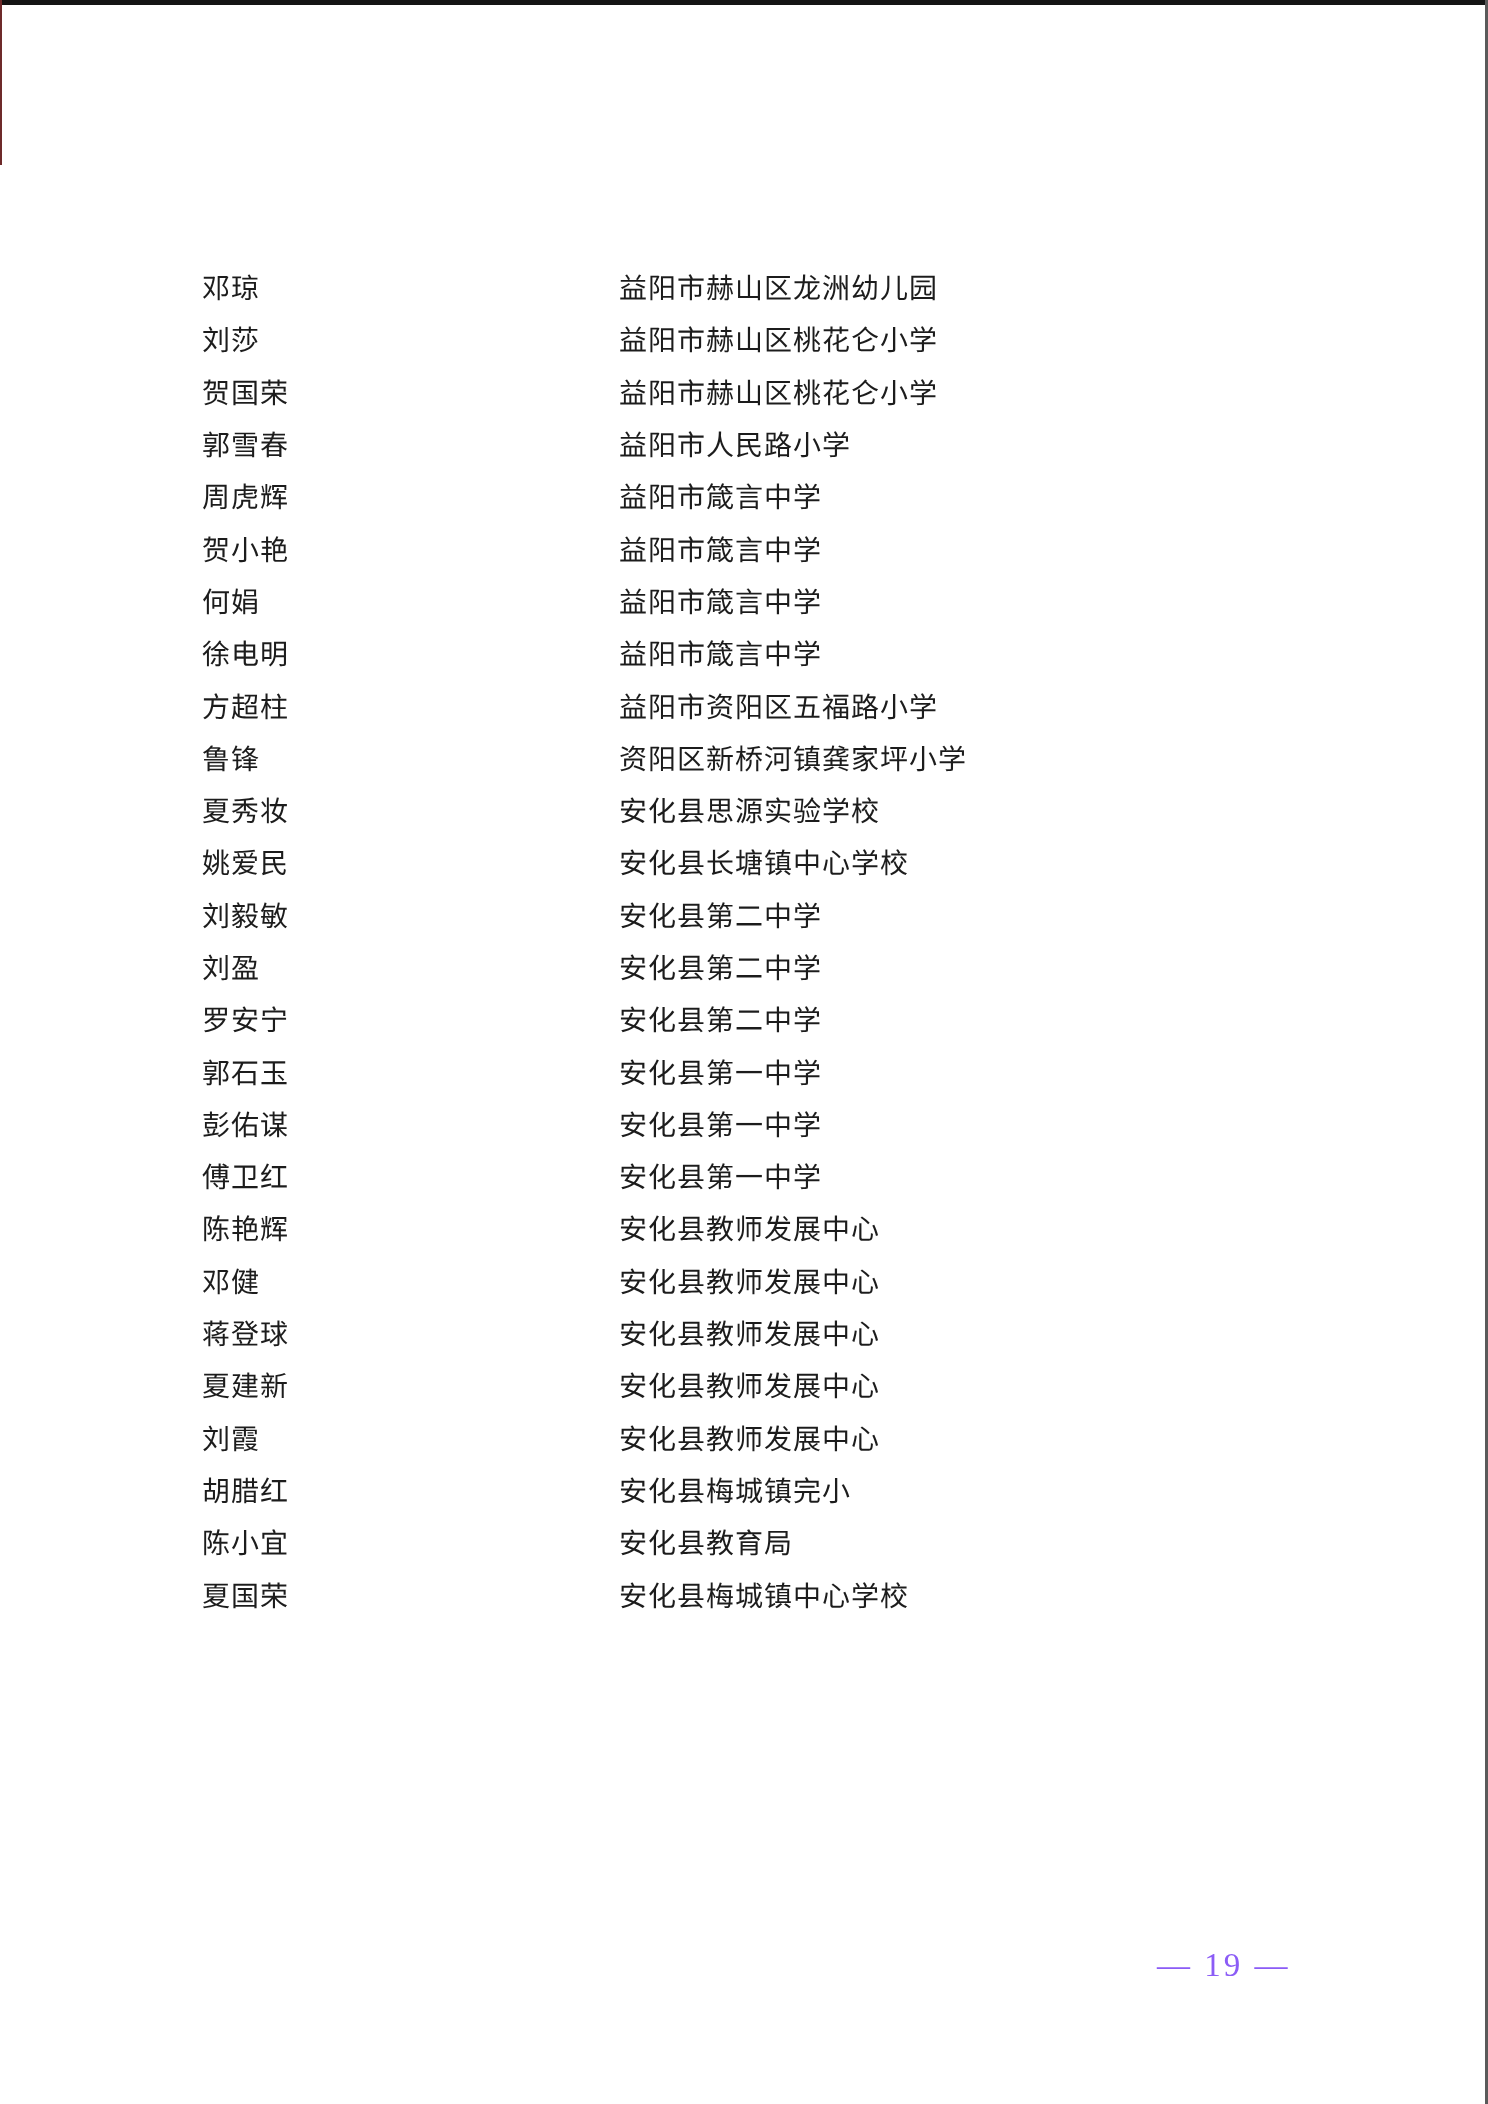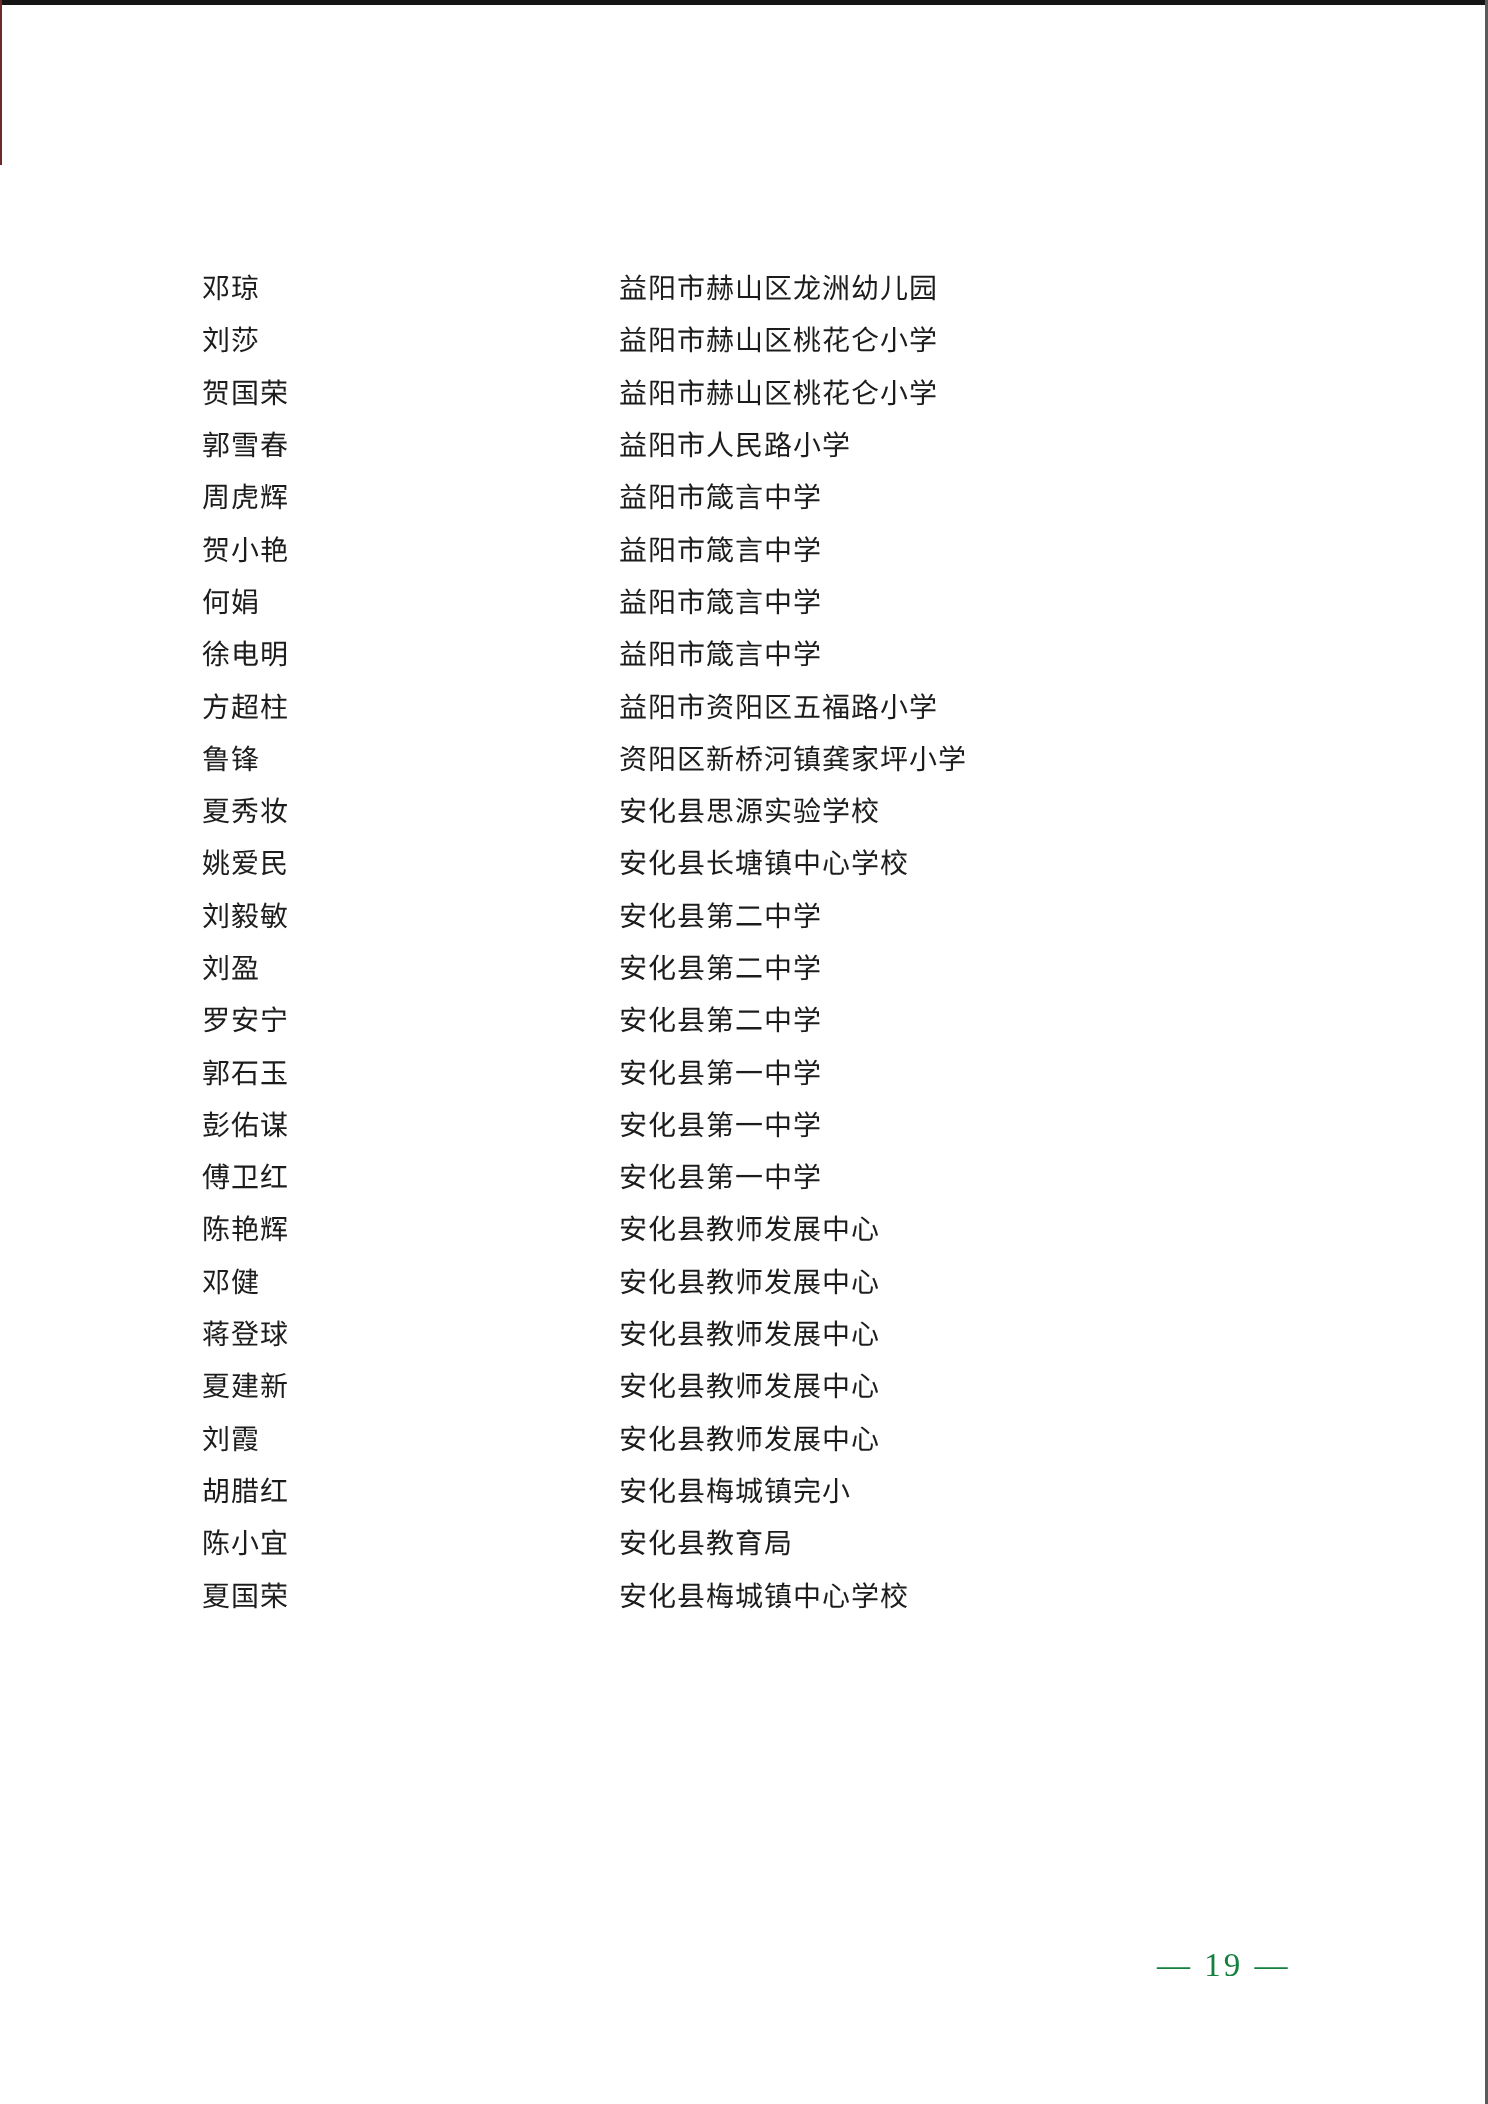--- a/index.html
+++ b/index.html
@@ -62,21 +62,21 @@
     position: absolute;
     left: 610px;
   }
   .page-number {
     position: absolute;
     top: 1947px;
     left: 1157px;
     font-size: 33px;
     letter-spacing: 3px;
     white-space: nowrap;
-    color: #15803d;
+    color: #8b5cf6;
   }
 </style>
 </head>
 <body>
 
 <div class="page">
   <div class="edge-top"></div>
   <div class="edge-left"></div>
   <div class="edge-right"></div>
 

